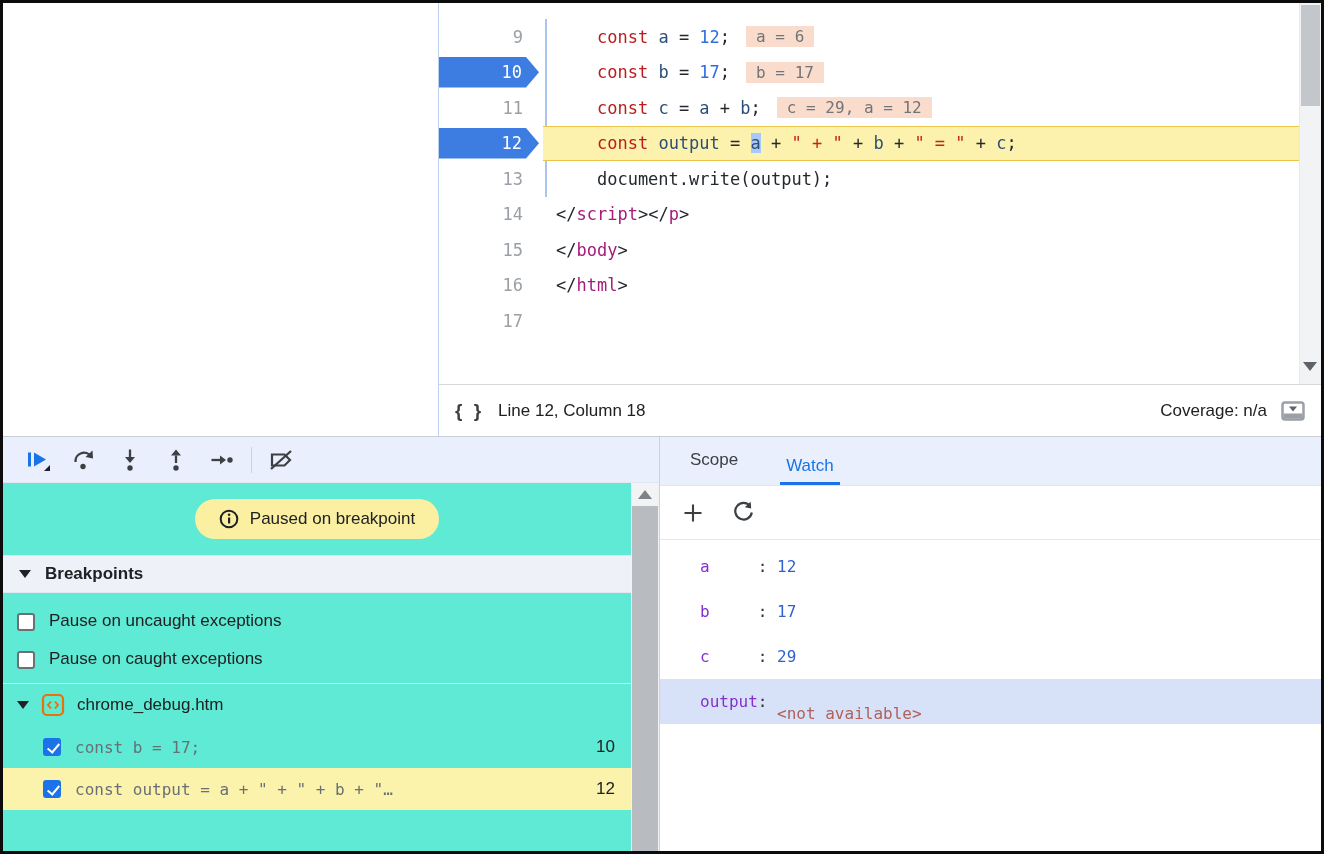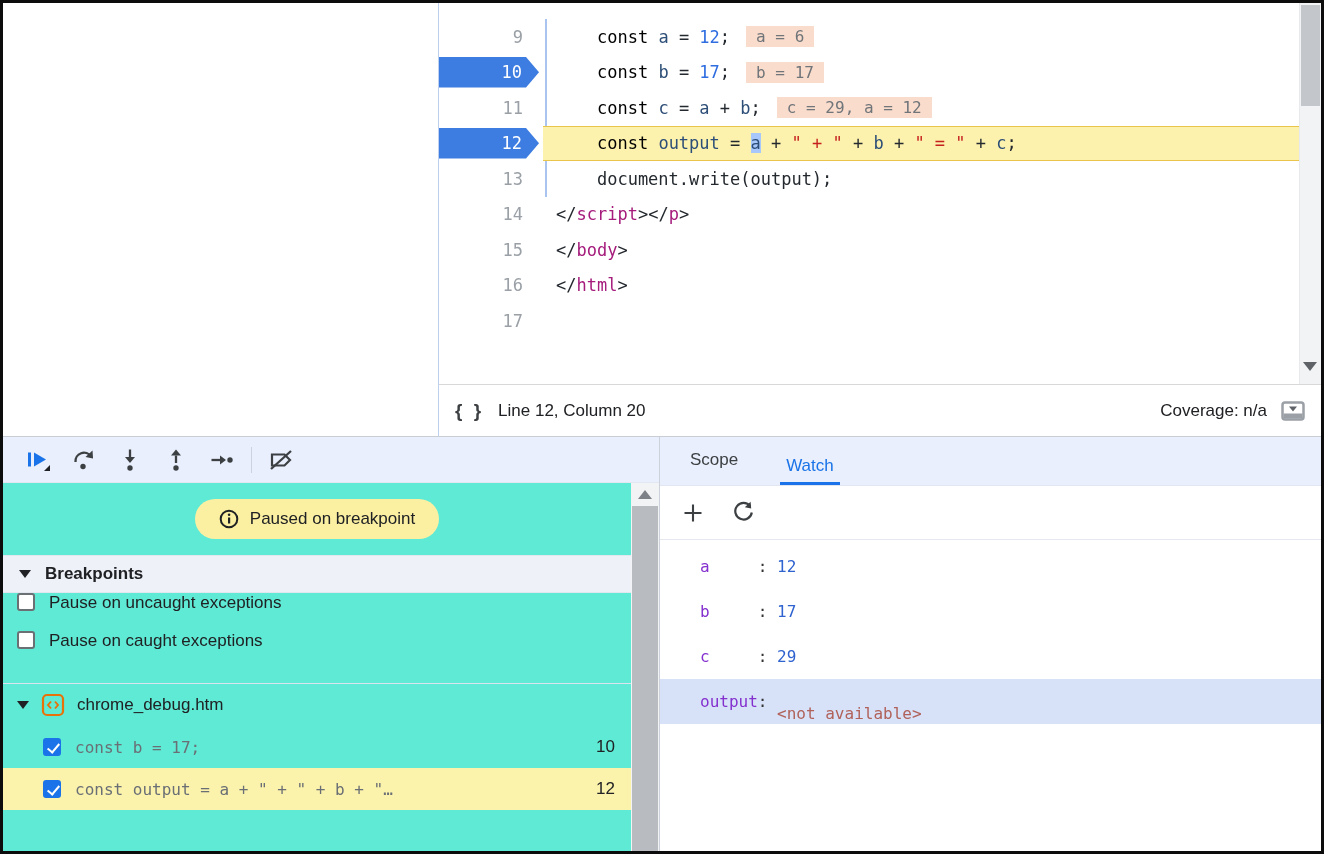--- a/index.html
+++ b/index.html
@@ -18,21 +18,21 @@
           padding-right:20px;color:#9aa0a6;font:17px "DejaVu Sans Mono",monospace;}
   .bp-badge{position:absolute;top:2.5px;bottom:2.5px;left:0;right:4px;background:#3d7ce0;color:#fff;
             display:flex;align-items:center;justify-content:flex-end;padding-right:17px;
             clip-path:polygon(0 0,calc(100% - 13px) 0,100% 50%,calc(100% - 13px) 100%,0 100%);
             font:17px "DejaVu Sans Mono",monospace;}
   .code-text{flex:1;position:relative;display:flex;align-items:center;padding-left:13px;
              font:17px "DejaVu Sans Mono",monospace;color:#24292f;white-space:pre;min-width:0;}
   .code-text.guide::before{content:"";position:absolute;left:2px;top:0;bottom:0;width:2px;background:#a9c4ef;}
   .code-row.current .code-text{background:#fcf2ad;border-top:1.5px solid #eac54c;border-bottom:1.5px solid #eac54c;}
   .code-row.current .code-text.guide::before{display:none;}
-  .kw{color:#000000;} .tag{color:#a51c7c;} .var{color:#2d4e77;} .num{color:#2f6de0;} .str{color:#c5221f;}
+  .kw{color:#b91c1c;} .tag{color:#a51c7c;} .var{color:#2d4e77;} .num{color:#2f6de0;} .str{color:#c5221f;}
   .sel{background:#a8c7fa;}
   .ann{margin-left:16px;background:#f9dccc;color:#70757a;padding:1px 10px;font-size:16px;}
 
   .editor-scrollbar{width:22px;flex:none;background:#f1f3f4;position:relative;border-left:1px solid #e7e9ec;}
   .es-thumb{position:absolute;top:2px;left:1px;right:1px;height:101px;background:#c3c6cb;}
   .es-down{position:absolute;bottom:13px;left:3px;width:0;height:0;
            border-left:7px solid transparent;border-right:7px solid transparent;border-top:9px solid #5f6368;}
 
   .status-bar{height:52px;flex:none;border-top:1px solid #d8d8d8;display:flex;align-items:center;
               padding:0 16px;color:#202124;font-size:17px;}
@@ -50,21 +50,21 @@
 
   .pane-body{flex:1;position:relative;background:#5eead4;min-height:0;}
   .pane-content{margin-right:28px;height:100%;}
   .pill-row{display:flex;justify-content:center;padding-top:16px;}
   .paused-pill{display:flex;align-items:center;gap:11px;background:#fbf0a2;border-radius:24px;
                padding:10px 24px;font-size:17px;color:#202124;}
   .section-header{margin-top:16px;height:38px;background:#eef1f8;border-top:1px solid #e2e6ee;border-bottom:1px solid #e2e6ee;
                   display:flex;align-items:center;padding-left:16px;gap:14px;font-size:17px;color:#202124;font-weight:bold;}
   .tri-down{width:0;height:0;border-left:6px solid transparent;border-right:6px solid transparent;
             border-top:8px solid #202124;flex:none;}
-  .chk-row{height:38px;display:flex;align-items:flex-start;padding-left:14px;gap:14px;font-size:17px;color:#202124;}
+  .chk-row{height:38px;display:flex;align-items:flex-end;padding-left:14px;gap:14px;font-size:17px;color:#202124;}
   .checkbox{width:18px;height:18px;border:2px solid #6b7075;border-radius:3px;background:#fff;flex:none;position:relative;}
   .checkbox.checked{background:#1a73e8;border-color:#1a73e8;}
   .checkbox.checked::after{content:"";position:absolute;left:5px;top:1px;width:5px;height:10px;
                            border:solid #fff;border-width:0 2.5px 2.5px 0;transform:rotate(40deg);}
   .group-divider{border-top:1px solid #dde3ee;margin-top:14px;}
   .file-row{height:42px;display:flex;align-items:center;padding-left:14px;gap:12px;font-size:17px;color:#202124;}
   .bp-entry{height:42px;display:flex;align-items:center;padding-left:40px;gap:14px;}
   .bp-entry.selected{background:#fbf2ac;}
   .bp-code{flex:1;font:16px "DejaVu Sans Mono",monospace;color:#6a6f75;white-space:pre;overflow:hidden;}
   .bp-line{font-size:17px;color:#202124;margin-right:16px;flex:none;}
@@ -138,21 +138,21 @@
               <div class="code-text"></div>
             </div>
           </div>
         <div class="editor-scrollbar">
           <div class="es-thumb"></div>
           <div class="es-down"></div>
         </div>
       </div>
       <div class="status-bar">
         <span class="format-icon">{ }</span>
-        <span>Line 12, Column 20</span>
+        <span>Line 12, Column 18</span>
         <span class="spacer"></span>
         <span class="coverage">Coverage: n/a</span>
         <svg width="24" height="20" viewBox="0 0 24 20">
           <rect x="1.5" y="1.5" width="21" height="17" rx="2.5" fill="none" stroke="#9aa0a6" stroke-width="2.5"></rect>
           <rect x="2.5" y="12.5" width="19" height="5" fill="#9aa0a6"></rect>
           <path d="M8 5.5 h8 l-4 5 z" fill="#5f6368"></path>
         </svg>
       </div>
     </div>
   </div>

